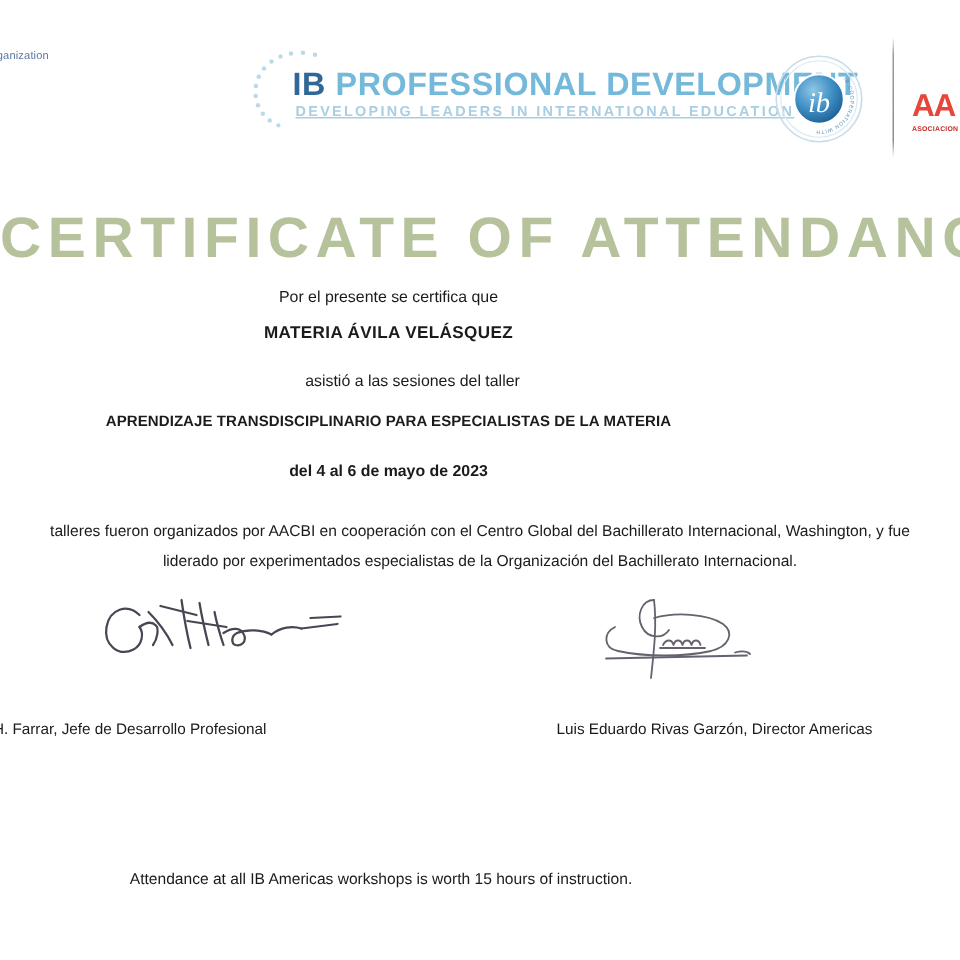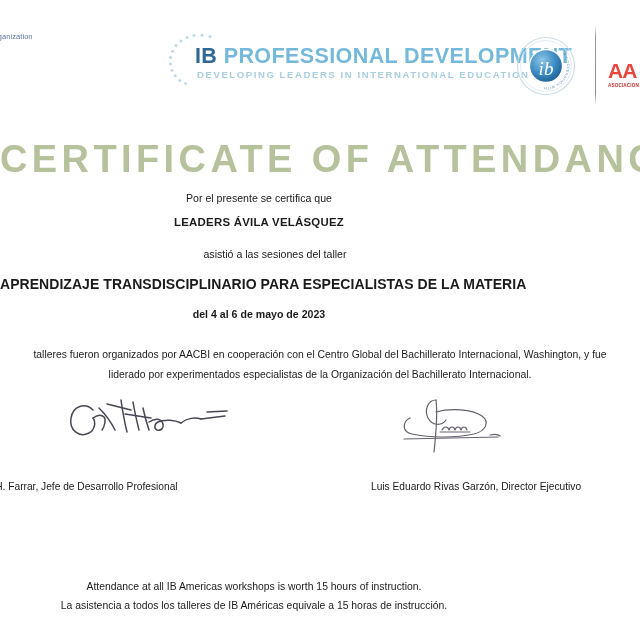--- a/index.html
+++ b/index.html
@@ -65,20 +65,21 @@
   #pd-sub {
     position: absolute;
     left: 34px;
     top: 40px;
     font-size: 9.6px;
     font-weight: bold;
     letter-spacing: 1.55px;
     color: #a9cee2;
     white-space: nowrap;
     line-height: 1;
+    text-decoration: underline;
   }
 
   
   #ib-seal {
     position: absolute;
     left: 516px;
     top: 36px;
     width: 60px;
     height: 60px;
   }
@@ -138,21 +139,21 @@
     text-align: center;
     font-size: 10.6px;
     color: #1b1b1b;
     white-space: nowrap;
   }
   .body-line.bold { font-weight: bold; }
 
   #line-certifies { top: 192px; }
   #line-name      { top: 216px; font-size: 11.4px; letter-spacing: .25px; }
   #line-attended  { top: 248px; margin-left: 16px; }
-  #line-workshop  { top: 276px; font-size: 14px; letter-spacing: .05px; }
+  #line-workshop  { top: 276px; font-size: 10px; letter-spacing: .05px; }
   #line-dates     { top: 308px; }
 
   
   #paragraph {
     position: absolute;
     left: -30px;
     top: 345px;
     width: 700px;
     text-align: center;
     font-size: 10.4px;
@@ -248,21 +249,21 @@
   <div id="aacbi-logo">
     <div id="aacbi-mark">AA</div>
     <div id="aacbi-sub">ASOCIACION AMERICANA</div>
   </div>
 </div>
 
 <div id="cert-title">CERTIFICATE OF ATTENDANCE</div>
 
 <div class="body-line" id="line-certifies">Por el presente se certifica que</div>
 
-<div class="body-line bold" id="line-name">LEADERS ÁVILA VELÁSQUEZ</div>
+<div class="body-line bold" id="line-name">MATERIA ÁVILA VELÁSQUEZ</div>
 
 <div class="body-line" id="line-attended">asistió a las sesiones del taller</div>
 
 <div class="body-line bold" id="line-workshop">APRENDIZAJE TRANSDISCIPLINARIO PARA ESPECIALISTAS DE LA MATERIA</div>
 
 <div class="body-line bold" id="line-dates">del 4 al 6 de mayo de 2023</div>
 
 <div id="paragraph">
   <span>talleres fueron organizados por AACBI en cooperación con el Centro Global del Bachillerato Internacional, Washington, y fue</span>
   <span>liderado por experimentados especialistas de la Organización del Bachillerato Internacional.</span>
@@ -291,18 +292,17 @@
     <path d="M46,4 C48,20 46,38 44,56"></path>
     <path d="M20,22 C12,26 12,36 22,38 C40,42 66,42 84,38 C96,35 100,26 92,20 C82,13 60,12 46,16"></path>
     <path d="M52,34 C54,30 58,30 59,34 C60,30 64,30 65,34 C66,30 70,30 71,34 C72,30 76,30 77,34"></path>
     <path d="M50,36 L80,36"></path>
     <path d="M14,43 L108,41"></path>
     <path d="M100,39 C104,38 108,38 110,40"></path>
   </g>
 </svg>
 
 <div class="sig-caption" id="sig-left-caption">thia H. Farrar, Jefe de Desarrollo Profesional</div>
-<div class="sig-caption" id="sig-right-caption">Luis Eduardo Rivas Garzón, Director Ejecutivo</div>
+<div class="sig-caption" id="sig-right-caption">Luis Eduardo Rivas Garzón, Director Americas</div>
 
 <div id="footer">
   <div class="foot-line">Attendance at all IB Americas workshops is worth 15 hours of instruction.</div>
-  <div class="foot-line">La asistencia a todos los talleres de IB Américas equivale a 15 horas de instrucción.</div>
 </div>
 
 </body></html>

